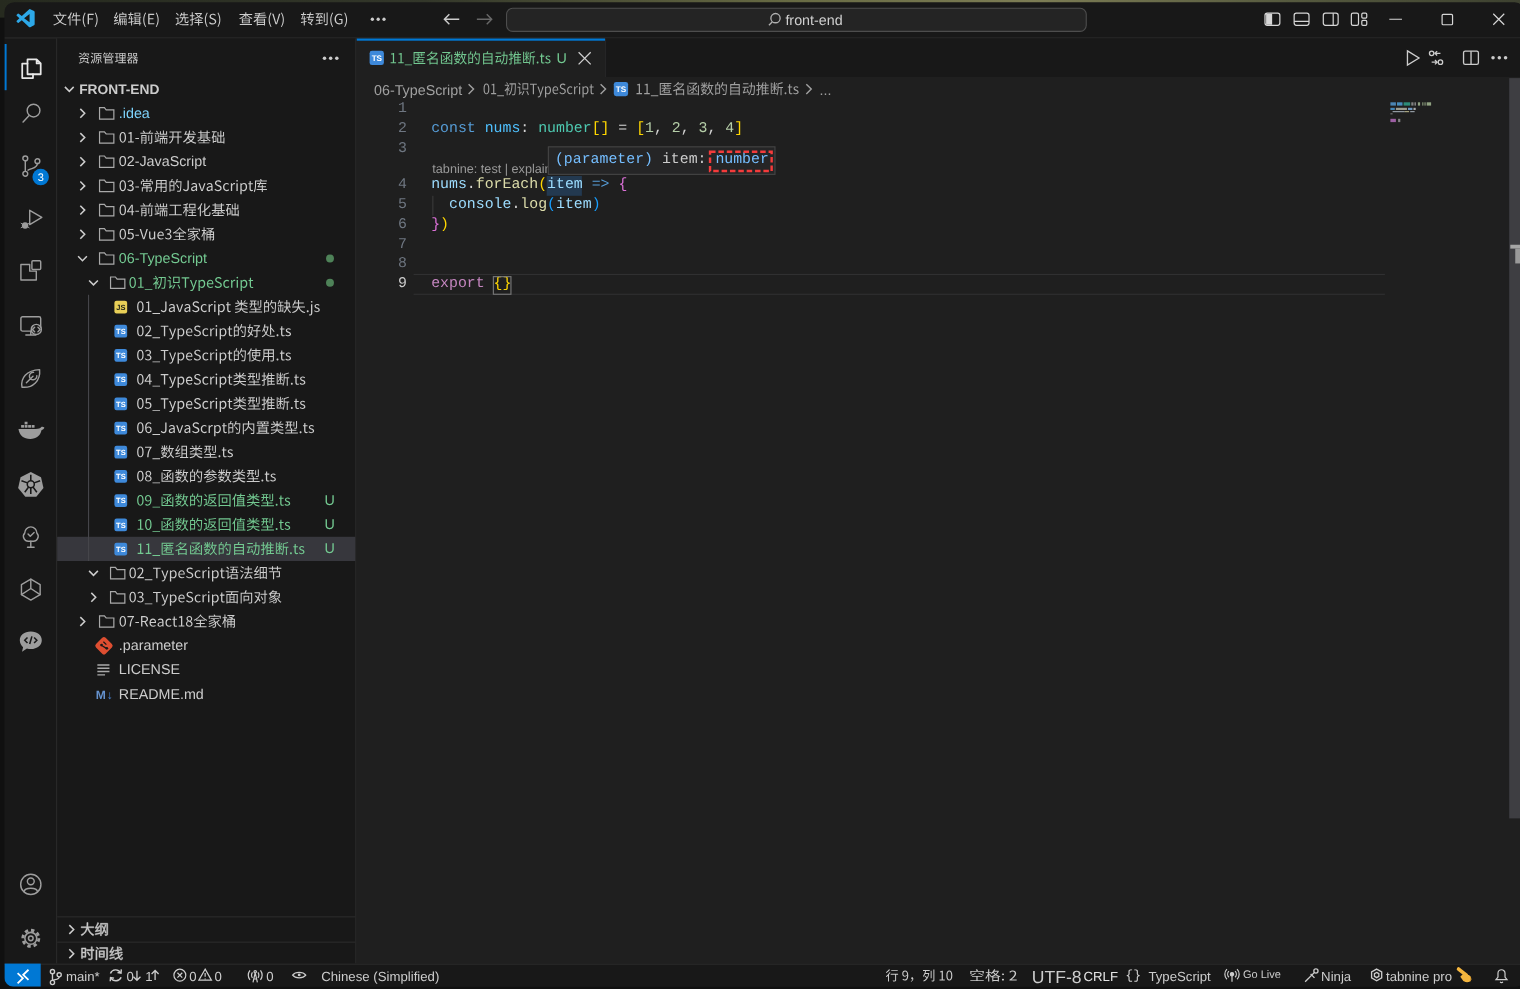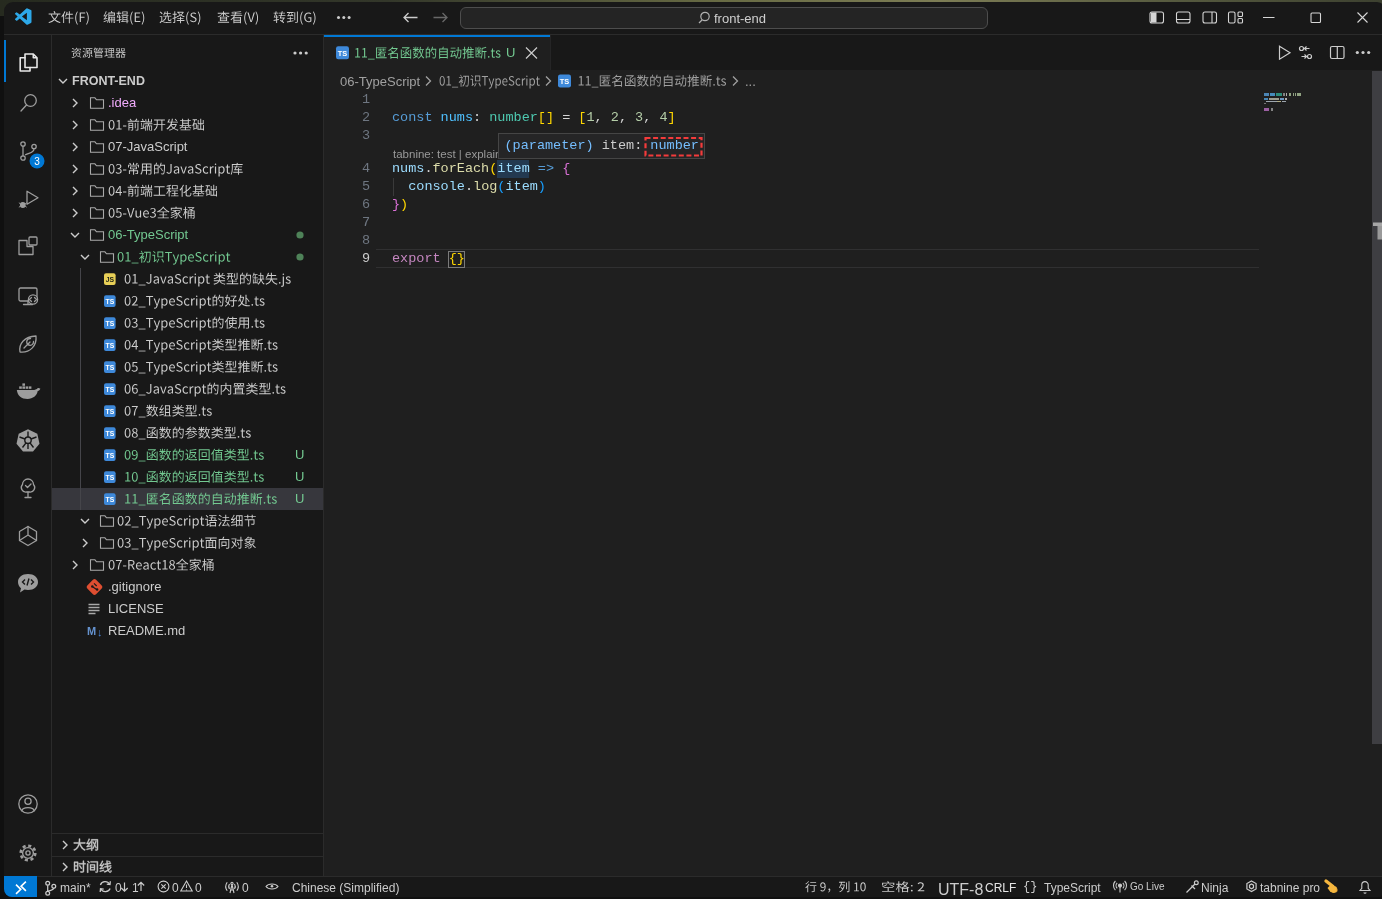--- a/index.html
+++ b/index.html
@@ -28,27 +28,27 @@
       <div class="a" style="left:47px;top:35px;width:1px;height:841px;background:#2b2b2b"></div>
       <div class="a" style="left:319px;top:35px;width:1px;height:841px;background:#2b2b2b"></div>
       <div class="a" style="left:0;top:876px;width:1382px;height:21px;background:#181818;border-top:1px solid #2b2b2b"></div>
       <div class="a" style="left:0;top:876px;width:33px;height:21px;background:#0078d4"></div>
       <div class="a" style="left:456px;top:7px;width:528px;height:22px;background:#242424;border:1px solid #4d4d4d;border-radius:6px"></div>
       <div class="lbl" style="left:710px;top:11px;color:#cfcfcf;font-size:13px">front-end</div>
       <div class="a" style="left:0;top:40px;width:2px;height:42px;background:#0078d4"></div>
       <div class="lbl" style="left:68px;top:74px;font-weight:bold;font-size:12.5px">FRONT-END</div>
       <div class="a" style="left:48px;top:488px;width:271px;height:22px;background:#37373d"></div>
       <div class="a" style="left:76px;top:268px;width:1px;height:242px;background:#45454a"></div>
-      <div class="lbl" style="left:104px;top:95px;color:#f0abfc">.idea</div>
-      <div class="lbl" style="left:104px;top:139px;color:#cccccc">07-JavaScript</div>
+      <div class="lbl" style="left:104px;top:95px;color:#7dd3fc">.idea</div>
+      <div class="lbl" style="left:104px;top:139px;color:#cccccc">02-JavaScript</div>
       <div class="lbl" style="left:104px;top:227px;color:#73C991">06-TypeScript</div>
       <div class="lbl" style="left:291px;top:447px;color:#73C991">U</div>
       <div class="lbl" style="left:291px;top:469px;color:#73C991">U</div>
       <div class="lbl" style="left:291px;top:491px;color:#73C991">U</div>
-      <div class="lbl" style="left:104px;top:579px;color:#cccccc">.gitignore</div>
+      <div class="lbl" style="left:104px;top:579px;color:#cccccc">.parameter</div>
       <div class="lbl" style="left:104px;top:601px;color:#cccccc">LICENSE</div>
       <div class="lbl" style="left:104px;top:623px;color:#cccccc">README.md</div>
       <div class="a" style="left:48px;top:833px;width:271px;height:1px;background:#2b2b2b"></div>
       <div class="a" style="left:48px;top:856px;width:271px;height:1px;background:#2b2b2b"></div>
       <div class="lbl" style="left:502px;top:45px;color:#73C991">U</div>
       <div class="lbl" style="left:336px;top:74px;color:#a0a0a0">06-TypeScript</div>
       <div class="lbl" style="left:741px;top:74px;color:#a0a0a0">...</div>
       <div class="a" style="left:372px;top:249px;width:883px;height:19px;border-top:1px solid #303031;border-bottom:1px solid #303031"></div>
       <div class="a" style="left:492.9px;top:160px;width:32.5px;height:18px;background:#264f78;opacity:0.55"></div>
       <div class="a" style="left:389px;top:178px;width:1px;height:18px;background:#3a3a3a"></div>

